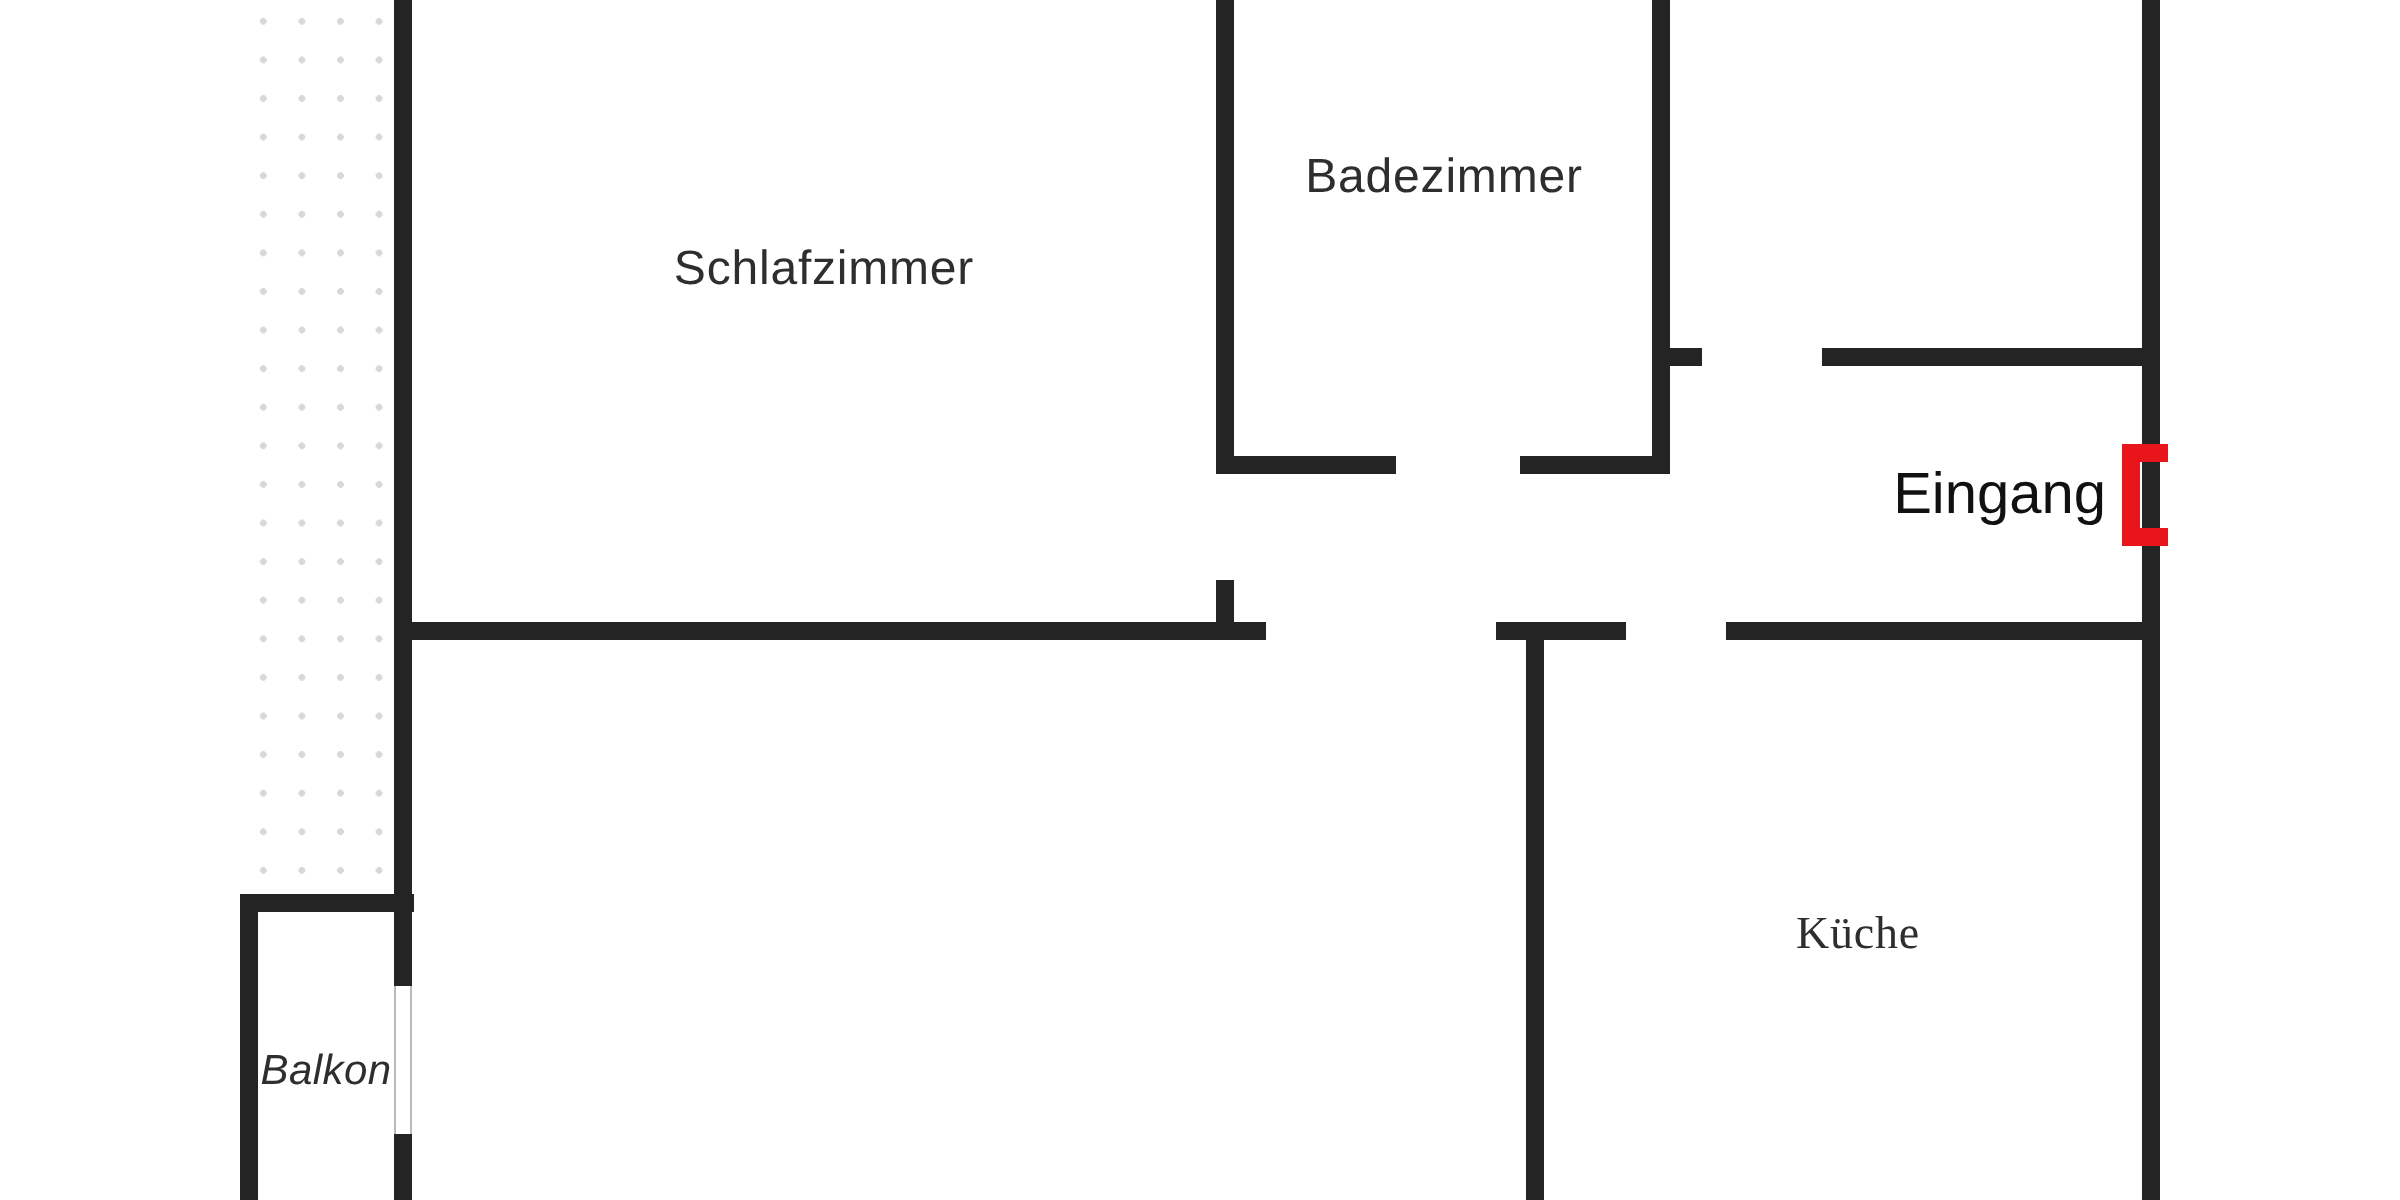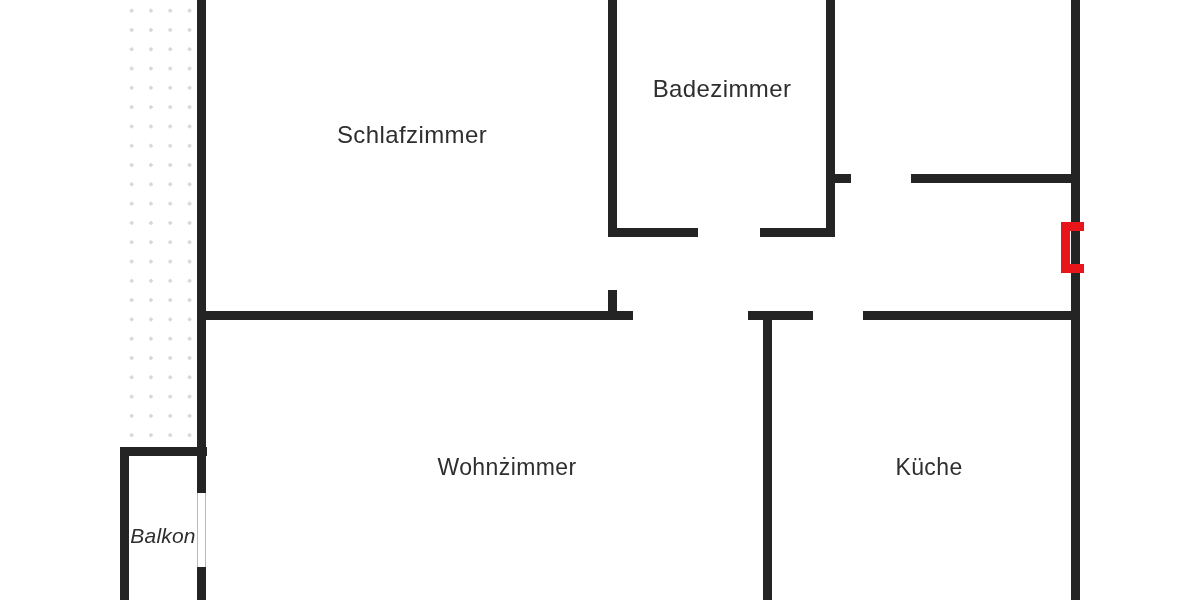--- a/index.html
+++ b/index.html
@@ -53,21 +53,21 @@
     color:var(--label,#2e2e2e);
     white-space:nowrap;
     letter-spacing:0.4px;
     font-size:24px;
     text-align:right;
   }
   .lbl-schlafzimmer{left:412px;top:103px;margin-top:32px;}
   .lbl-badezimmer{left:722px;top:89px;}
   .lbl-waschraum{left:956px;top:89px;}
   .lbl-wohnzimmer{left:507px;top:467px;font-size:23px;}
-  .lbl-kueche{left:929px;top:467px;font-size:23px;}
+  .lbl-kueche{left:929px;top:467px;font-size:23px;font-family:Liberation Serif, serif;}
   .lbl-balkon{left:163px;top:536px;font-size:21px;letter-spacing:0.2px;font-style:italic;}
   .lbl-eingang{
     position:absolute;
     left:1053px;top:248px;
     transform:translate(-100%,-50%);
     color:#111111;
     font-size:29px;
     white-space:nowrap;
   }
 </style>
@@ -99,20 +99,20 @@
 
   <div class="balcony-door"></div>
 
   <div class="entrance-marker"></div>
 
   <div class="room-label lbl-schlafzimmer">Schlafzimmer</div>
 
   <div class="room-label lbl-badezimmer">Badezimmer</div>
 
 
-  <div class="room-label lbl-wohnzimmer">Wohnżimmer</div>
 
   <div class="room-label lbl-kueche">Küche</div>
 
   <div class="room-label lbl-balkon">Balkon</div>
 
+  <div class="lbl-eingang">Eingang</div>
 
 </div>
 
 </body></html>

